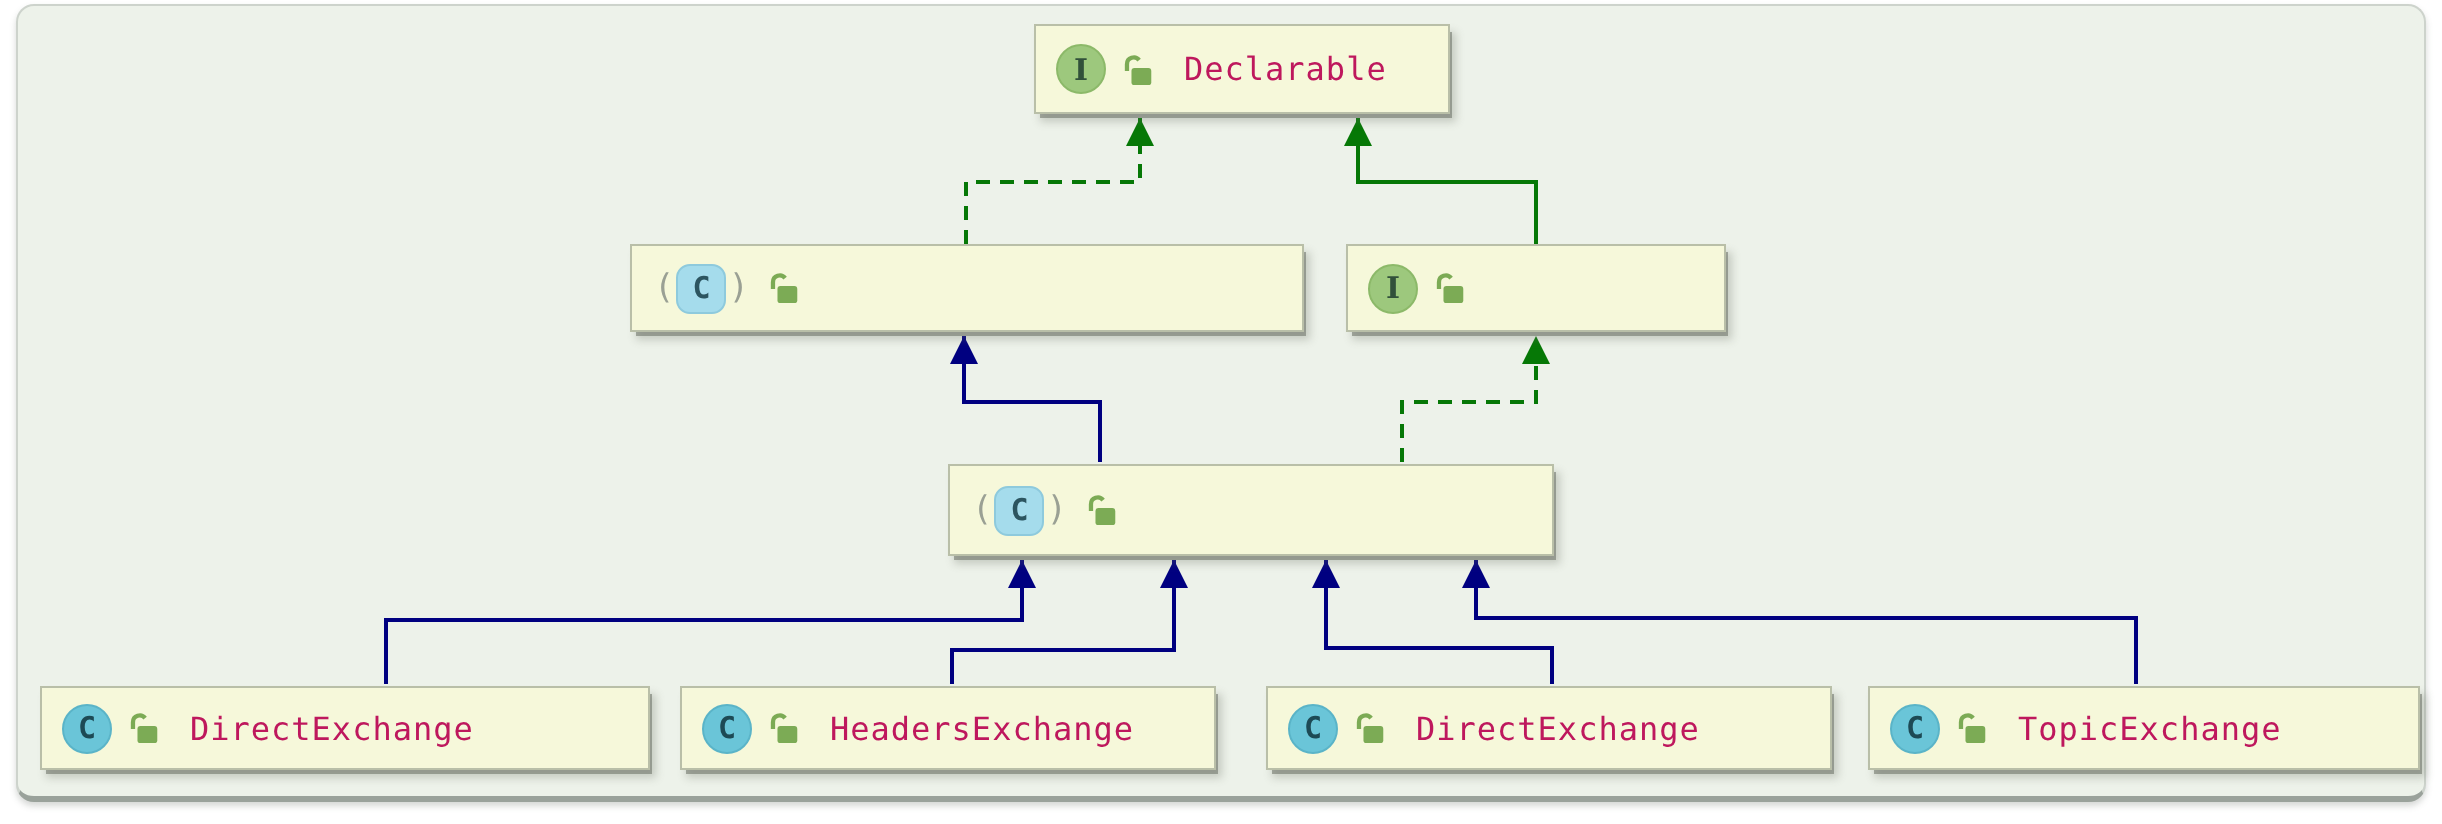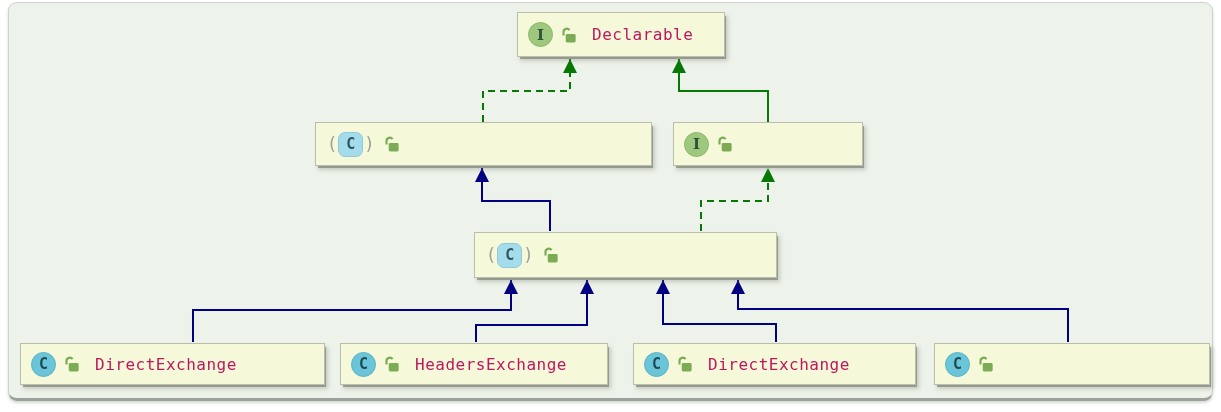--- a/index.html
+++ b/index.html
@@ -115,13 +115,14 @@
   </svg>
   <span class="label">DirectExchange</span>
 </div>
 
 <div class="node" style="left:934px;top:343px;width:276px;height:42px;">
   <span class="type-icon cls">C</span>
   <svg class="lock" width="18" height="18" viewBox="0 0 16 16">
     <path d="M3.1 8.4 L3.1 5.4 a3 3 0 0 1 5.4-1.8" fill="none" stroke="#7cab55" stroke-width="1.9"></path>
     <rect x="5.1" y="7.1" width="8.8" height="7.6" rx="1.3" fill="#7cab55"></rect>
   </svg>
+  <span class="label">TopicExchange</span>
 </div>
 
 </body></html>

